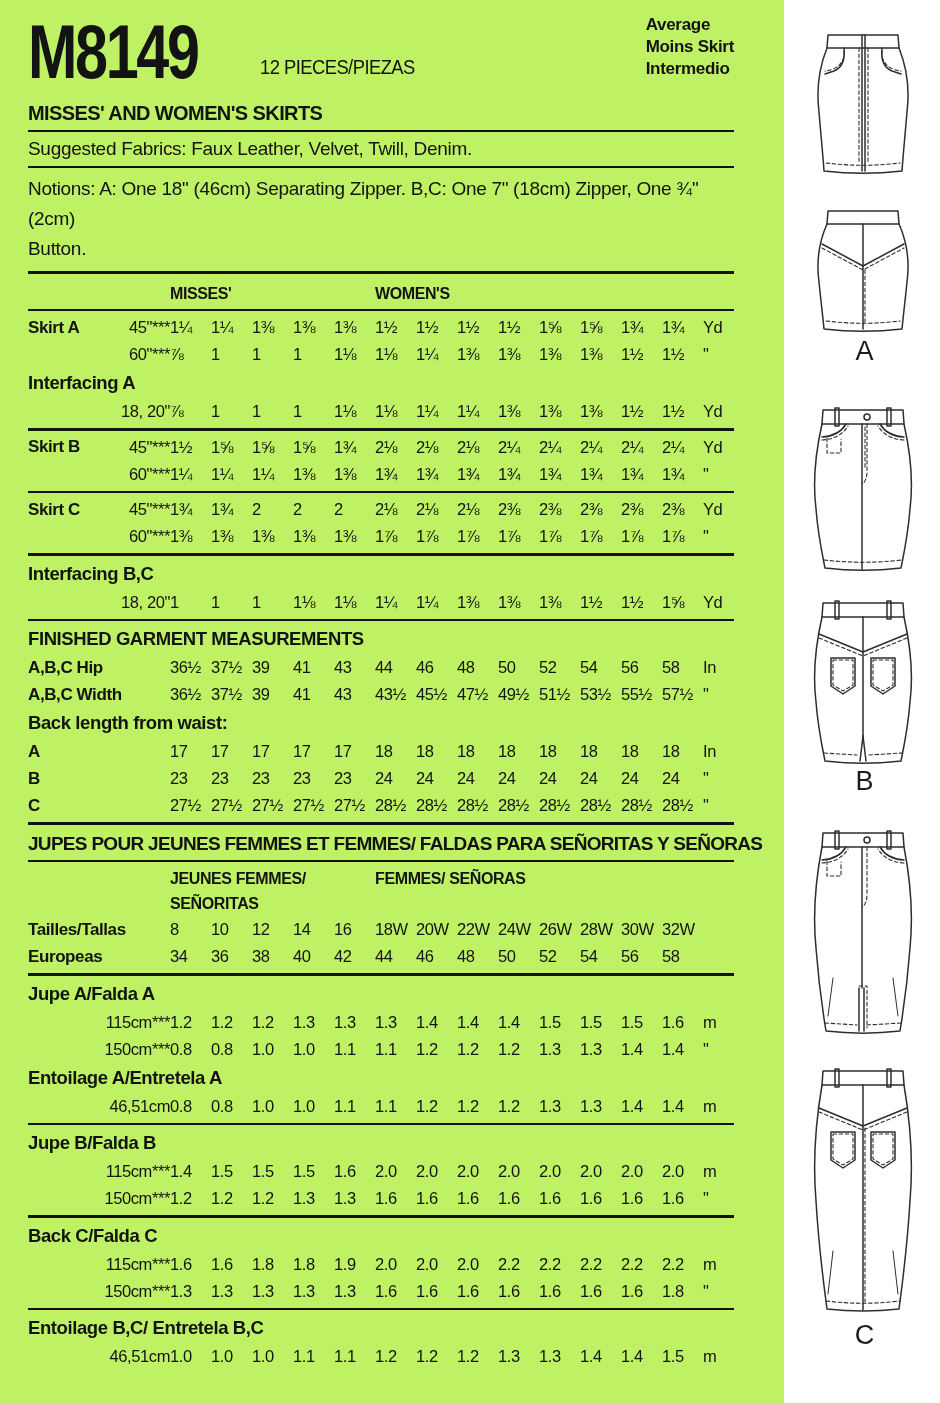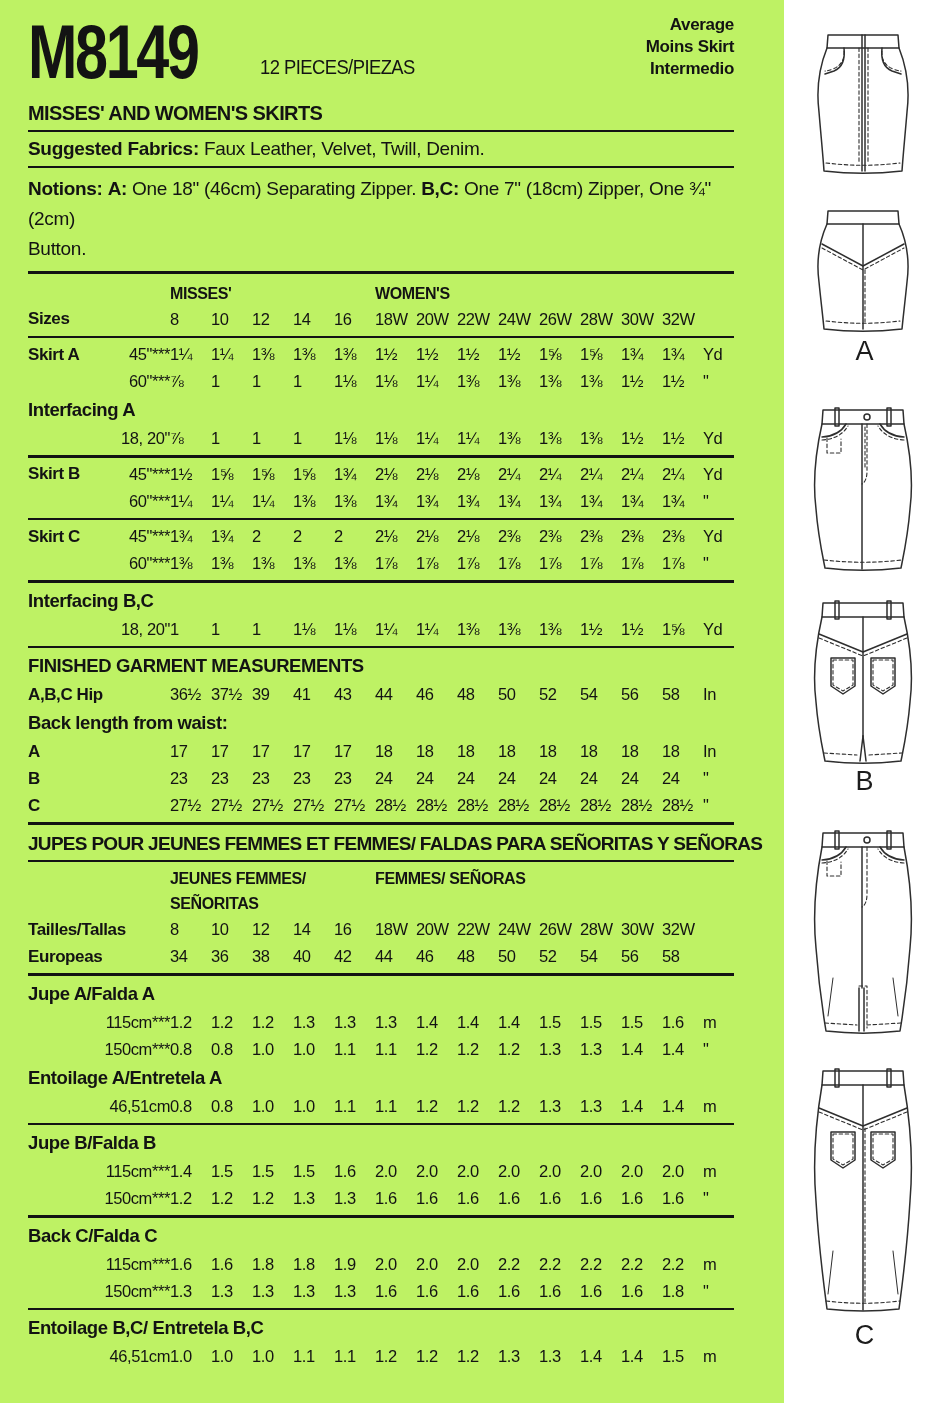--- a/index.html
+++ b/index.html
@@ -16,28 +16,28 @@
   .masthead { position:relative; height:96px; }
   .pattern-number {
     display:inline-block; font-size:76px; font-weight:700; line-height:1;
     margin-top:14px; letter-spacing:-3px;
     transform:scaleX(0.78); transform-origin:0 50%;
   }
   .pieces {
     position:absolute; left:232px; top:56px; font-size:20px; letter-spacing:-0.6px;
     transform:scaleX(0.92); transform-origin:0 50%;
   }
-  .difficulty { position:absolute; right:0; top:14px; text-align:right;
+  .difficulty { position:absolute; right:0; top:14px; text-align:left;
     font-weight:700; font-size:17px; line-height:22px; }
 
   .title { font-size:20px; font-weight:700; padding:6px 0 5px;
     border-bottom:2.5px solid #131313; letter-spacing:-0.6px; }
   .fabrics { font-size:19px; padding:6px 0 6px; border-bottom:2.5px solid #131313; }
   .notions { font-size:19px; padding:6px 0 4px; line-height:30px; }
-  .b { font-weight:700; }
+  .b { font-weight:400; }
 
   
   table.yardage { border-collapse:collapse; table-layout:fixed; width:706px; }
   table.yardage td { padding:0; vertical-align:middle; white-space:nowrap;
     font-size:16.5px; letter-spacing:-0.4px; }
   tr.data td, tr.sizes td { height:27px; }
   td.lbl { position:relative; text-align:right; padding-right:10px; }
   td.lbl .nm { position:absolute; left:0; top:50%; transform:translateY(-50%);
     font-weight:700; font-size:17px; }
   td.val { text-align:left; }
@@ -103,37 +103,20 @@
             <td colspan="15">
               <div class="hline"></div>
             </td>
           </tr>
           <tr class="group">
             <td class="lbl"></td>
             <td colspan="5">
               <div>MISSES'</div>
             </td>
             <td colspan="9">WOMEN'S</td>
-          </tr>
-          <tr class="sizes">
-            <td class="lbl"><span class="nm">Sizes</span><span class="sub"></span></td>
-            <td class="val">8</td>
-            <td class="val">10</td>
-            <td class="val">12</td>
-            <td class="val">14</td>
-            <td class="val">16</td>
-            <td class="val">18W</td>
-            <td class="val">20W</td>
-            <td class="val">22W</td>
-            <td class="val">24W</td>
-            <td class="val">26W</td>
-            <td class="val">28W</td>
-            <td class="val">30W</td>
-            <td class="val">32W</td>
-            <td class="val"></td>
           </tr>
           <tr class="rule">
             <td colspan="15">
               <div class="hline"></div>
             </td>
           </tr>
           <tr class="data">
             <td class="lbl"><span class="nm">Skirt A</span><span class="sub">45"***</span></td>
             <td class="val">1¼</td>
             <td class="val">1¼</td>
@@ -307,20 +290,37 @@
             <td class="val">43</td>
             <td class="val">44</td>
             <td class="val">46</td>
             <td class="val">48</td>
             <td class="val">50</td>
             <td class="val">52</td>
             <td class="val">54</td>
             <td class="val">56</td>
             <td class="val">58</td>
             <td class="val">In</td>
+          </tr>
+          <tr class="data">
+            <td class="lbl"><span class="nm">A,B,C Width</span><span class="sub"></span></td>
+            <td class="val">36½</td>
+            <td class="val">37½</td>
+            <td class="val">39</td>
+            <td class="val">41</td>
+            <td class="val">43</td>
+            <td class="val">43½</td>
+            <td class="val">45½</td>
+            <td class="val">47½</td>
+            <td class="val">49½</td>
+            <td class="val">51½</td>
+            <td class="val">53½</td>
+            <td class="val">55½</td>
+            <td class="val">57½</td>
+            <td class="val">"</td>
           </tr>
           <tr class="section">
             <td colspan="15">Back length from waist:</td>
           </tr>
           <tr class="data">
             <td class="lbl"><span class="nm">A</span><span class="sub"></span></td>
             <td class="val">17</td>
             <td class="val">17</td>
             <td class="val">17</td>
             <td class="val">17</td>

